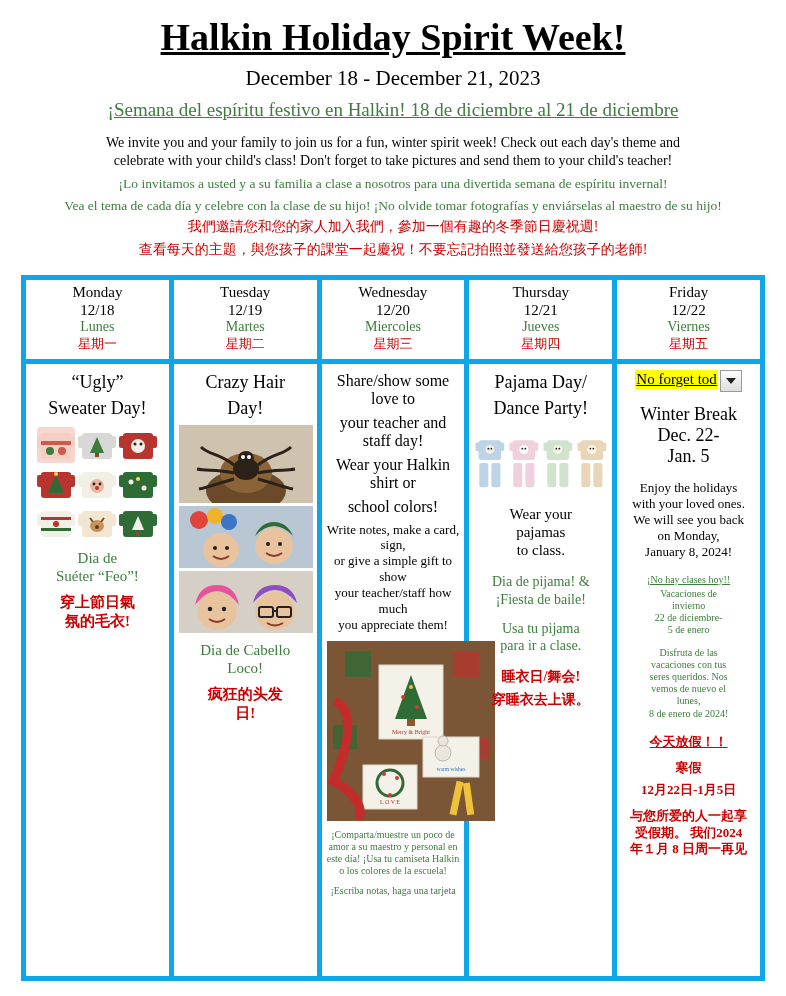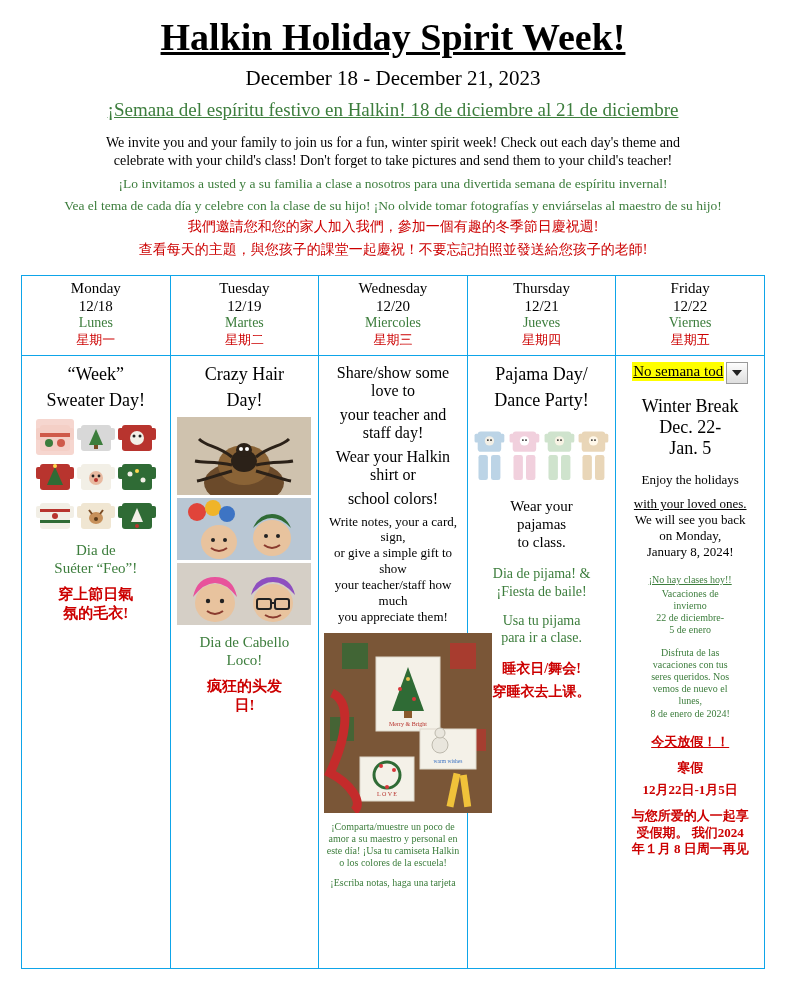--- a/index.html
+++ b/index.html
@@ -69,21 +69,21 @@
     color: #cc0000;
     margin-top: 4px;
   }
   table.cal {
     border-collapse: collapse;
     margin: 16px auto 0 auto;
     width: 744px;
     table-layout: fixed;
   }
   table.cal td, table.cal th {
-    border: 1px solid #0ea5e9;
+    border: 5px solid #0ea5e9;
     vertical-align: top;
     padding: 4px 5px 8px 5px;
   }
   .dayhead {
     text-align: center;
     font-weight: normal;
     padding: 6px 2px 7px 2px;
   }
   .dayhead .d-en {
     font-size: 15px;
@@ -263,21 +263,21 @@
       <th class="dayhead">
         <div class="d-en">Friday</div>
         <div class="d-date">12/22</div>
         <div class="d-es">Viernes</div>
         <div class="d-zh">星期五</div>
       </th>
     </tr>
     <tr>
 
       <td class="cell">
-        <div class="c-title">“Week”</div>
+        <div class="c-title">“Ugly”</div>
         <div class="c-title">Sweater Day!</div>
 
         <div class="sweaters">
           <div class="sw" style="background:#f6d6cf;">
             <svg width="38" height="36" viewBox="0 0 38 36">
                   <rect x="4" y="6" width="30" height="26" rx="3" fill="#f4cfc6"></rect>
                   <rect x="0" y="9" width="6" height="12" rx="2" fill="#f4cfc6"></rect>
                   <rect x="32" y="9" width="6" height="12" rx="2" fill="#f4cfc6"></rect>
                   <rect x="4" y="14" width="30" height="4" fill="#cf5a4a"></rect>
                   <circle cx="13" cy="24" r="4" fill="#3c7d3c"></circle>
@@ -421,21 +421,21 @@
         <div class="c-zh big">疯狂的头发</div>
         <div class="c-zh big" style="margin-top:0;">日!</div>
       </td>
 
       <td class="cell">
         <div class="c-title small">Share/show some love to</div>
         <div class="c-title small">your teacher and staff day!</div>
         <div class="c-title small">Wear your Halkin shirt or</div>
         <div class="c-title small">school colors!</div>
 
-        <div class="c-en">Write notes, your a card, sign,</div>
+        <div class="c-en">Write notes, make a card, sign,</div>
         <div class="c-en" style="margin-top:0;">or give a simple gift to show</div>
         <div class="c-en" style="margin-top:0;">your teacher/staff how much</div>
         <div class="c-en" style="margin-top:0;">you appreciate them!</div>
 
         <svg class="giftphoto" viewBox="0 0 168 180" width="168" height="180">
           <rect width="168" height="180" fill="#6a4a30"></rect>
           <rect x="0" y="0" width="168" height="180" fill="#7a5637"></rect>
           <rect x="18" y="10" width="26" height="26" fill="#2f6b35" opacity="0.75"></rect>
           <rect x="126" y="10" width="26" height="26" fill="#b8342e" opacity="0.75"></rect>
           <rect x="6" y="84" width="24" height="24" fill="#2f6b35" opacity="0.7"></rect>
@@ -525,34 +525,34 @@
         <div class="c-es" style="font-size:14px;margin-top:0;">¡Fiesta de baile!</div>
         <div class="c-es" style="font-size:14px;margin-top:12px;">Usa tu pijama</div>
         <div class="c-es" style="font-size:14px;margin-top:0;">para ir a clase.</div>
 
         <div class="c-zh" style="font-size:14px;margin-top:14px;">睡衣日/舞会!</div>
         <div class="c-zh" style="font-size:14px;margin-top:6px;">穿睡衣去上课。</div>
       </td>
 
       <td class="cell">
         <div class="fri-top">
-          <span class="nohighlight">No semana tod</span>
+          <span class="nohighlight">No forget tod</span>
           <span class="dropdown-btn">
             <svg width="10" height="8" viewBox="0 0 10 8">
                   <polygon points="0,1 10,1 5,7" fill="#222"></polygon>
                 </svg>
           </span>
         </div>
 
         <div class="fri-break">Winter Break</div>
         <div class="fri-break" style="margin-top:0;">Dec. 22-</div>
         <div class="fri-break" style="margin-top:0;">Jan. 5</div>
 
         <div class="c-en" style="margin-top:14px;">Enjoy the holidays</div>
-        <div class="c-en" style="margin-top:8px;text-decoration:underline;">with your loved ones.</div>
+        <div class="c-en" style="margin-top:0;">with your loved ones.</div>
         <div class="c-en" style="margin-top:0;">We will see you back</div>
         <div class="c-en" style="margin-top:0;">on  Monday,</div>
         <div class="c-en" style="margin-top:0;">January 8, 2024!</div>
 
         <div class="c-es u" style="margin-top:14px;">¡No hay clases hoy!!</div>
         <div class="c-es" style="margin-top:2px;">Vacaciones de</div>
         <div class="c-es" style="margin-top:0;">invierno</div>
         <div class="c-es" style="margin-top:0;">22 de diciembre-</div>
         <div class="c-es" style="margin-top:0;">5 de enero</div>
         <div class="c-es" style="margin-top:10px;">Disfruta de las</div>

